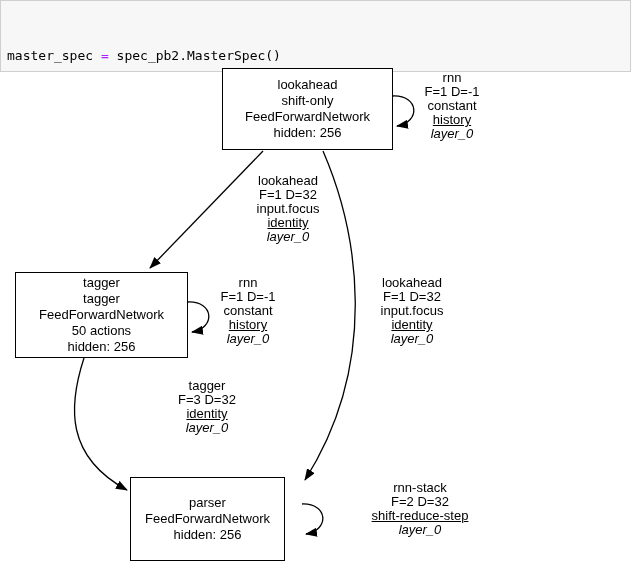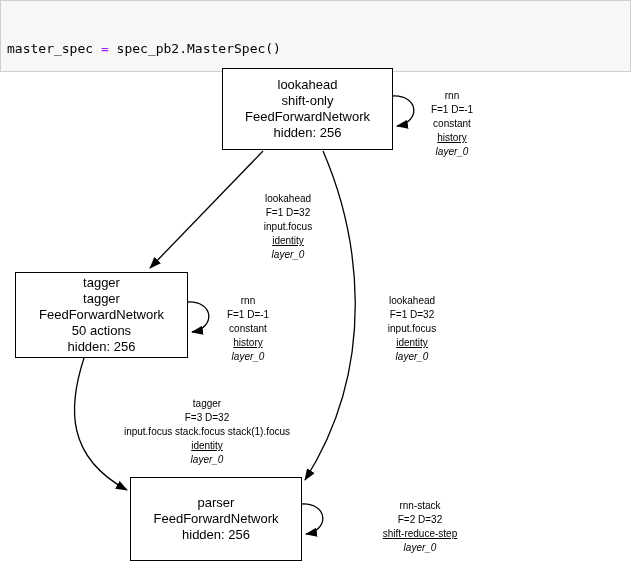--- a/index.html
+++ b/index.html
@@ -11,21 +11,21 @@
     color:#000000;
   }
 
   
   .code-cell{
     position:absolute;left:0;top:0;
     width:631px;height:72px;
     background:#f7f7f7;
     border:1px solid #cfcfcf;
     box-sizing:border-box;
-    padding:3px 6px;
+    padding:10px 6px;
     font-family:"DejaVu Sans Mono","Liberation Mono",monospace;
     font-size:13px;line-height:18px;
     white-space:pre;
     overflow:hidden;
   }
   .code-op{color:#aa22ff;}
 
   
   .diagram{position:absolute;left:0;top:62px;width:633px;height:516px;}
   .edges{position:absolute;left:0;top:0;pointer-events:none;}
@@ -35,28 +35,27 @@
     box-sizing:border-box;
     border:1px solid #000;
     background:#fff;
     display:flex;flex-direction:column;
     justify-content:center;
     text-align:center;
     font-size:13px;line-height:16px;
   }
   .node-lookahead{left:222px;top:6px;width:171px;height:82px;}
   .node-tagger{left:15px;top:210px;width:173px;height:86px;}
-  .node-parser{left:130px;top:415px;width:172px;height:84px;}
+  .node-parser{left:130px;top:415px;width:155px;height:84px;}
 
   .lbl{
     position:absolute;
     text-align:center;
-    font-size:10px;line-height:14px;
+    font-size:13px;line-height:14px;
     white-space:nowrap;
-    margin-top:18px;
   }
   .lbl-rnn-lookahead{left:392px;top:9px;width:120px;}
   .lbl-edge-lk-tagger{left:213px;top:112px;width:150px;}
   .lbl-rnn-tagger{left:193px;top:214px;width:110px;}
   .lbl-edge-lk-parser{left:357px;top:214px;width:110px;}
   .lbl-edge-tagger-parser{left:77px;top:317px;width:260px;}
   .lbl-rnn-stack{left:325px;top:419px;width:190px;}
 
   .b{font-weight:normal;}
   .u{text-decoration:underline;}
@@ -139,21 +138,20 @@
     <div class="b">lookahead</div>
     <div>F=1 D=32</div>
     <div>input.focus</div>
     <div class="u">identity</div>
     <div class="i">layer_0</div>
   </div>
 
   <div class="lbl lbl-edge-tagger-parser">
     <div class="b">tagger</div>
     <div>F=3 D=32</div>
-    <div>input.focus stack.focus stack(1).focus</div>
     <div class="u">identity</div>
     <div class="i">layer_0</div>
   </div>
 
   <div class="lbl lbl-rnn-stack">
     <div class="b">rnn-stack</div>
     <div>F=2 D=32</div>
     <div class="u">shift-reduce-step</div>
     <div class="i">layer_0</div>
   </div>

